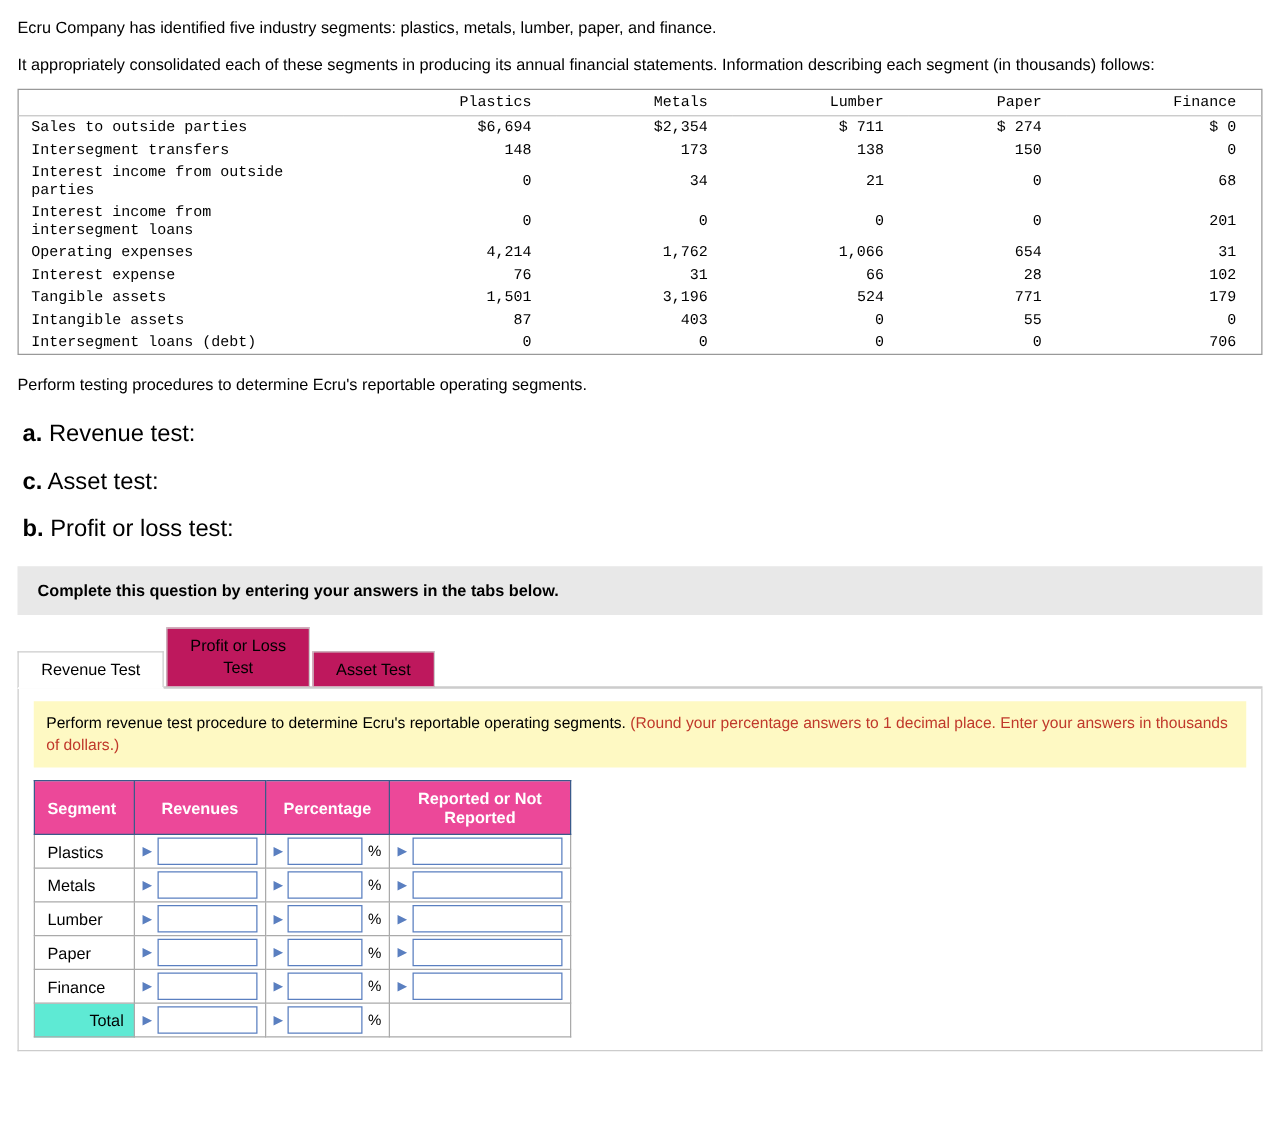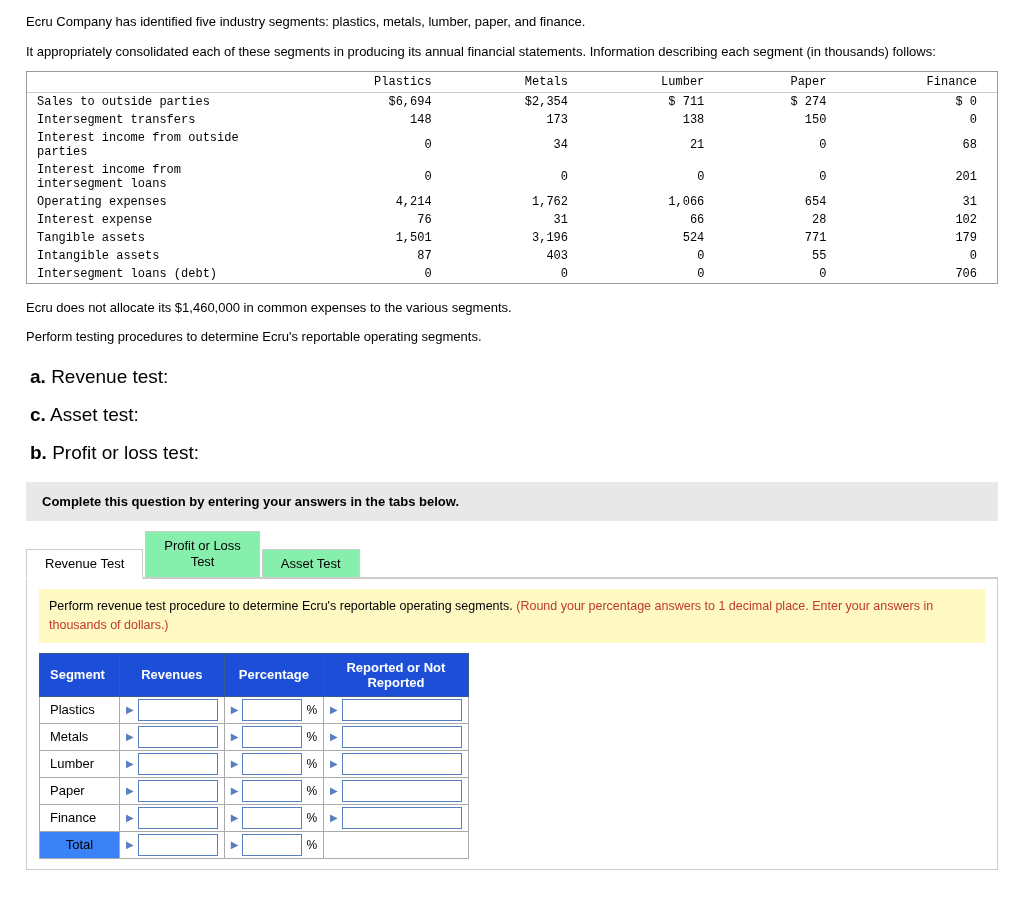--- a/index.html
+++ b/index.html
@@ -5,21 +5,21 @@
     * { box-sizing: border-box; margin: 0; padding: 0; }
     body {
       font-family: Arial, sans-serif;
       font-size: 13px;
       background: #fff;
       color: #000;
       width: 1024px;
       min-height: 907px;
     }
     .page-content {
-      padding: 12px 26px;
+      padding: 12px 14px;
     }
     .intro-text {
       font-size: 13px;
       line-height: 1.5;
       margin-bottom: 10px;
     }
     .data-table-wrapper {
       margin: 10px 0 14px 0;
       border: 1px solid #999;
     }
@@ -70,21 +70,21 @@
     .tabs-row {
       display: flex;
       align-items: flex-end;
       gap: 0;
       margin: 10px 0 0 0;
       border-bottom: 2px solid #ccc;
     }
     .tab {
       padding: 6px 18px;
       border: 1px solid #ccc;
-      background: #86efac;
+      background: #be185d;
       cursor: pointer;
       font-size: 13px;
       border-bottom: none;
       margin-right: 2px;
       text-align: center;
     }
     .tab.active {
       background: #fff;
       border-bottom: 2px solid #fff;
       font-weight: normal;
@@ -105,21 +105,21 @@
       line-height: 1.5;
     }
     .tab-instruction .orange {
       color: #c0392b;
     }
     .segment-table {
       border-collapse: collapse;
       font-size: 13px;
     }
     .segment-table th {
-      background: #1d4ed8;
+      background: #ec4899;
       color: #fff;
       padding: 6px 14px;
       text-align: center;
       font-weight: bold;
       border: 1px solid #3a5a8a;
     }
     .segment-table th.left-align {
       text-align: left;
       padding-left: 10px;
     }
@@ -128,22 +128,22 @@
       padding: 4px 8px;
       text-align: center;
     }
     .segment-table td.segment-label {
       text-align: left;
       padding-left: 10px;
       background: #fff;
       min-width: 80px;
     }
     .segment-table td.total-label {
-      text-align: center;
-      background: #3b82f6;
+      text-align: right;
+      background: #5eead4;
     }
     .segment-table tr:last-child td {
       border-bottom: 1px solid #aaa;
     }
     .input-field {
       border: 1px solid #5a7fc0;
       background: #fff;
       padding: 2px 4px;
       font-size: 12px;
       width: 80px;
@@ -271,21 +271,20 @@
             <td>0</td>
             <td>0</td>
             <td>0</td>
             <td>0</td>
             <td>706</td>
           </tr>
         </tbody>
     </table>
   </div>
 
-  <p class="instructions">Ecru does not allocate its $1,460,000 in common expenses to the various segments.</p>
   <p class="instructions">Perform testing procedures to determine Ecru's reportable operating segments.</p>
 
   <div class="question-list">
     <div><span class="bold">a.</span> Revenue test:</div>
     <div><span class="bold">c.</span> Asset test:</div>
     <div><span class="bold">b.</span> Profit or loss test:</div>
   </div>
 
   <div class="instruction-banner">
     <span>Complete this question by entering your answers in the tabs below.</span>

